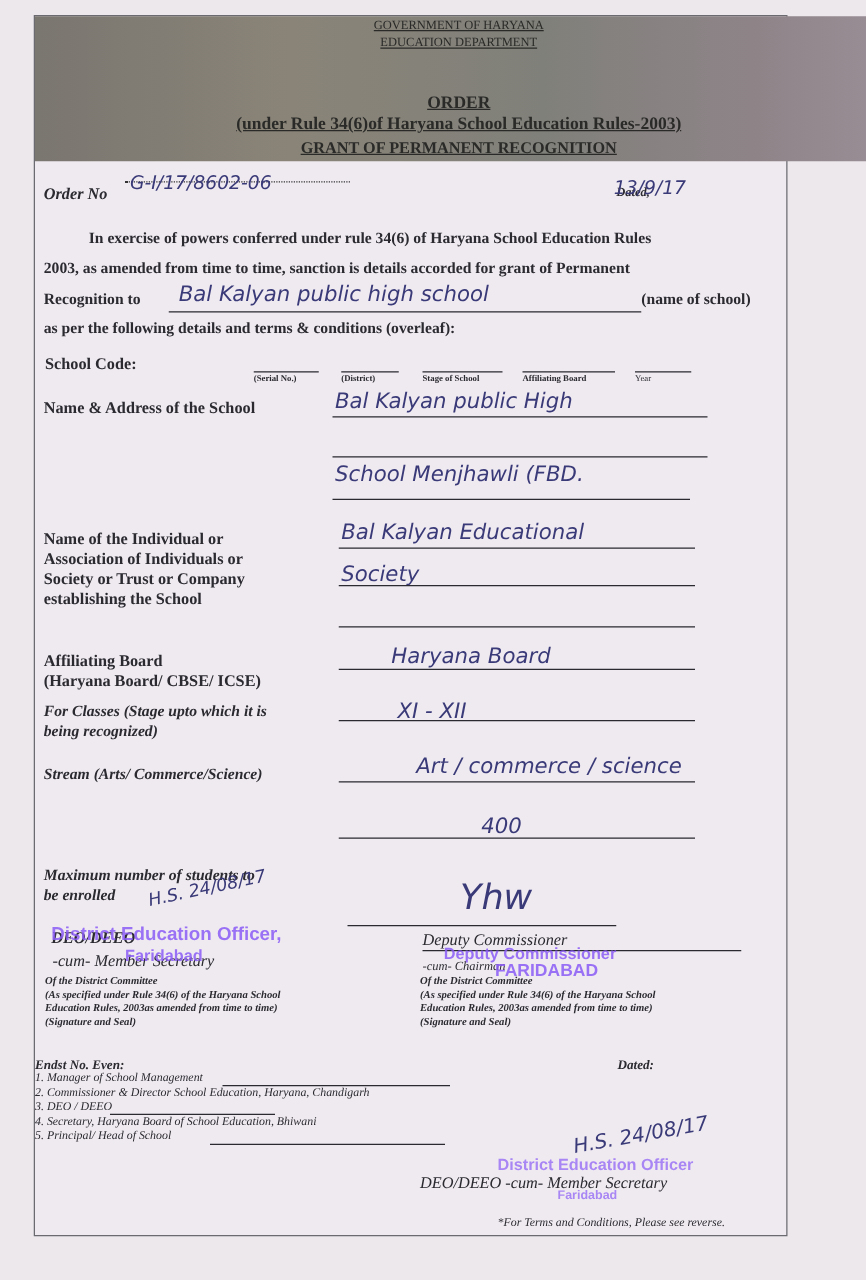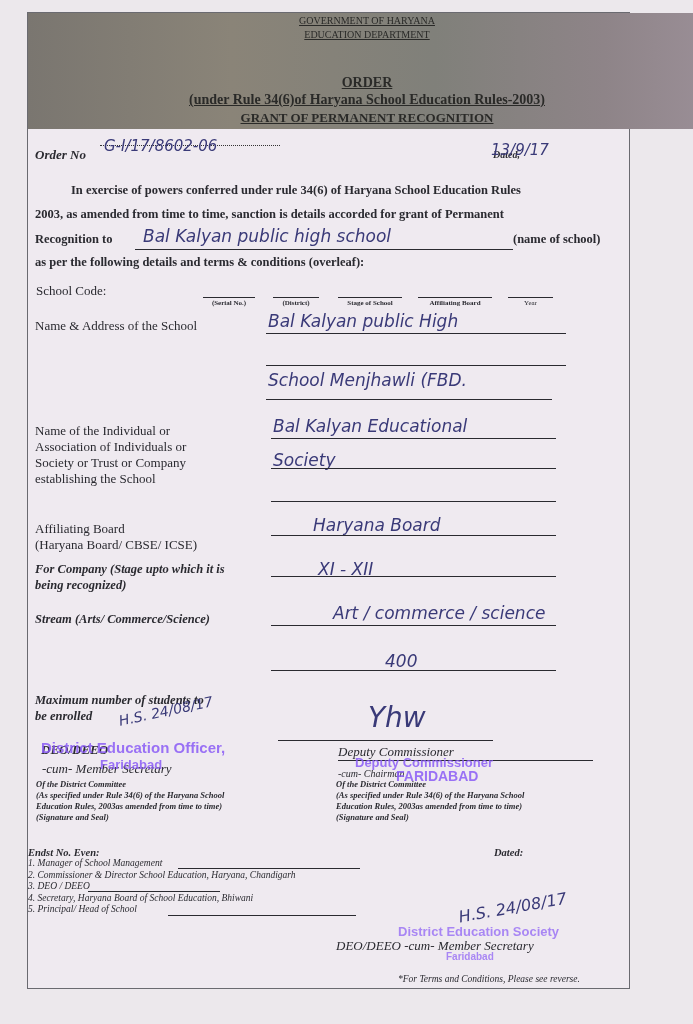--- a/index.html
+++ b/index.html
@@ -6,26 +6,26 @@
   body{width:693px;height:1024px;background:#ece8ec;position:relative;overflow:hidden;font-family:"Liberation Serif",serif;color:#2a2a30;}
   .page{position:absolute;left:27px;top:12px;width:601px;height:975px;border:1px solid #6a6a70;background:#efeaf0;}
   .header{position:absolute;left:0;top:0;width:678px;height:116px;background:linear-gradient(90deg,#7a7670 0%,#8a8478 30%,#80807a 60%,#8e8488 85%,#9a8e96 100%);}
   .header .t{position:absolute;left:0;width:100%;text-align:center;text-decoration:underline;color:#2a2a28;}
   .h1{top:2px;font-size:10px;}
   .h2{top:16px;font-size:10px;}
   .h3{top:62px;font-size:14px;font-weight:bold;}
   .h4{top:79px;font-size:14px;font-weight:bold;}
   .h5{top:97px;font-size:13px;font-weight:bold;}
   .abs{position:absolute;}
-  .lbl{font-weight:normal;font-size:13px;line-height:16px;color:#2a2a30;}
+  .lbl{font-weight:bold;font-size:13px;line-height:16px;color:#2a2a30;}
   .ital{font-style:italic;font-weight:bold;font-size:12.5px;line-height:16px;}
   .hand{font-family:"DejaVu Sans",sans-serif;font-style:italic;color:#3a3a78;font-size:17px;}
   .line{position:absolute;border-bottom:1px solid #2a2a30;}
   .para{font-weight:bold;font-size:12.5px;line-height:22px;}
-  .sub{font-size:7px;font-weight:bold;text-align:center;}
+  .sub{font-size:7px;font-weight:bold;text-align:left;}
   .small{font-style:italic;font-size:8.5px;line-height:11px;font-weight:bold;}
   .stamp{color:#8b5cf6;font-family:"Liberation Sans",sans-serif;font-weight:bold;opacity:.85;}
   .list{font-style:italic;font-size:9.5px;line-height:11.5px;}
 </style>
 </head>
 <body>
 
 <div class="page">
 
   <div class="header">
@@ -84,21 +84,21 @@
   <div class="line" style="left:243px;top:488px;width:285px;"></div>
 
   <div class="abs lbl" style="left:7px;top:508px;">
     <div>Affiliating Board</div>
     <div>(Haryana Board/ CBSE/ ICSE)</div>
   </div>
   <div class="abs hand" style="left:285px;top:502px;">Haryana Board</div>
   <div class="line" style="left:243px;top:522px;width:285px;"></div>
 
   <div class="abs ital" style="left:7px;top:548px;">
-    <div>For Company (Stage upto which it is</div>
+    <div>For Classes (Stage upto which it is</div>
     <div>being recognized)</div>
   </div>
   <div class="abs hand" style="left:290px;top:546px;">XI  -  XII</div>
   <div class="line" style="left:243px;top:563px;width:285px;"></div>
 
   <div class="abs ital" style="left:7px;top:598px;">Stream (Arts/ Commerce/Science)</div>
   <div class="abs hand" style="left:305px;top:590px;">Art / commerce / science</div>
   <div class="line" style="left:243px;top:612px;width:285px;"></div>
 
   <div class="abs ital" style="left:7px;top:679px;">
@@ -141,17 +141,17 @@
     <div>2.  Commissioner &amp; Director School Education, Haryana, Chandigarh</div>
     <div>3.  DEO / DEEO</div>
     <div>4.  Secretary, Haryana Board of School Education, Bhiwani</div>
     <div>5.  Principal/ Head of School</div>
   </div>
   <div class="line" style="left:150px;top:855px;width:182px;"></div>
   <div class="line" style="left:60px;top:878px;width:132px;"></div>
   <div class="line" style="left:140px;top:902px;width:188px;"></div>
 
   <div class="abs hand" style="left:430px;top:885px;font-size:16px;transform:rotate(-10deg);">H.S. 24/08/17</div>
-  <div class="abs stamp" style="left:370px;top:911px;font-size:13px;opacity:.7;">District Education Society</div>
+  <div class="abs stamp" style="left:370px;top:911px;font-size:13px;opacity:.7;">District Education Officer</div>
   <div class="abs ital" style="left:308px;top:925px;font-size:13px;font-weight:normal;">DEO/DEEO -cum- Member Secretary</div>
   <div class="abs stamp" style="left:418px;top:938px;font-size:10px;opacity:.7;">Faridabad</div>
   <div class="abs" style="left:370px;top:961px;font-style:italic;font-size:9.5px;">*For Terms and Conditions, Please see reverse.</div>
 </div>
 
 </body></html>

